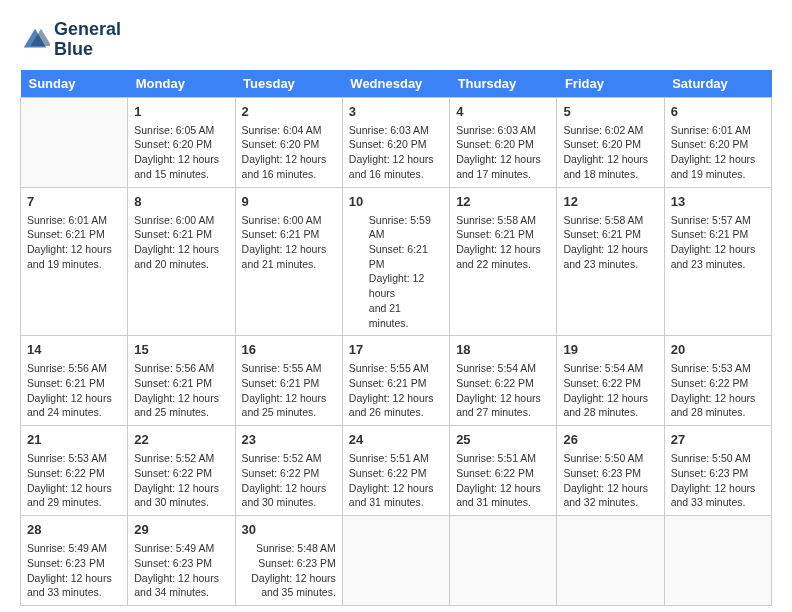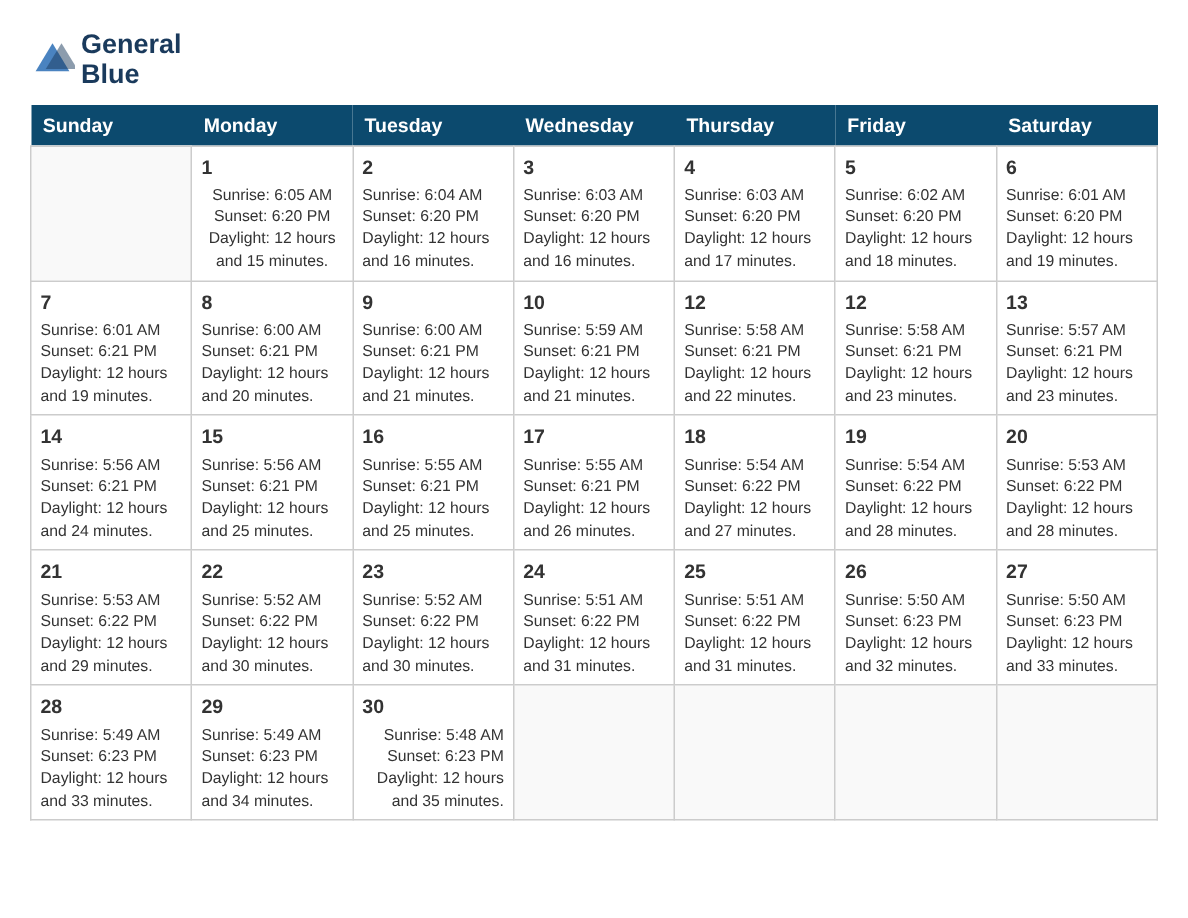--- a/index.html
+++ b/index.html
@@ -42,21 +42,21 @@
     .location {
       font-size: 16px;
       color: #333;
     }
     table {
       width: 100%;
       border-collapse: collapse;
       font-size: 11px;
     }
     th {
-      background-color: #0c4a6e;
+      background-color: #3b82f6;
       color: #fff;
       padding: 6px 8px;
       text-align: left;
       font-size: 13px;
       font-weight: bold;
     }
     td {
       border: 1px solid #ccc;
       vertical-align: top;
       padding: 5px 6px;
@@ -112,21 +112,21 @@
         <th>Thursday</th>
         <th>Friday</th>
         <th>Saturday</th>
       </tr>
   </thead>
   <tbody id="calendar-body">
   <tr>
         <td class="empty-cell"></td>
         <td>
           <span class="day-number">1</span>
-          <div class="day-info" style="white-space: pre-line; text-align: center;">Sunrise: 6:05 AM
+          <div class="day-info" style="white-space: pre-line;">Sunrise: 6:05 AM
 Sunset: 6:20 PM
 Daylight: 12 hours
 and 15 minutes.</div>
         </td>
         <td>
           <span class="day-number">2</span>
           <div class="day-info" style="white-space: pre-line;">Sunrise: 6:04 AM
 Sunset: 6:20 PM
 Daylight: 12 hours
 and 16 minutes.</div>
@@ -177,21 +177,21 @@
         </td>
         <td>
           <span class="day-number">9</span>
           <div class="day-info" style="white-space: pre-line;">Sunrise: 6:00 AM
 Sunset: 6:21 PM
 Daylight: 12 hours
 and 21 minutes.</div>
         </td>
         <td>
           <span class="day-number">10</span>
-          <div class="day-info" style="white-space: pre-line;">Sunrise: 5:59 AM
+          <div class="day-info" style="white-space: pre-line; margin-left: 20px;">Sunrise: 5:59 AM
 Sunset: 6:21 PM
 Daylight: 12 hours
 and 21 minutes.</div>
         </td>
         <td>
           <span class="day-number">12</span>
           <div class="day-info" style="white-space: pre-line;">Sunrise: 5:58 AM
 Sunset: 6:21 PM
 Daylight: 12 hours
 and 22 minutes.</div>

